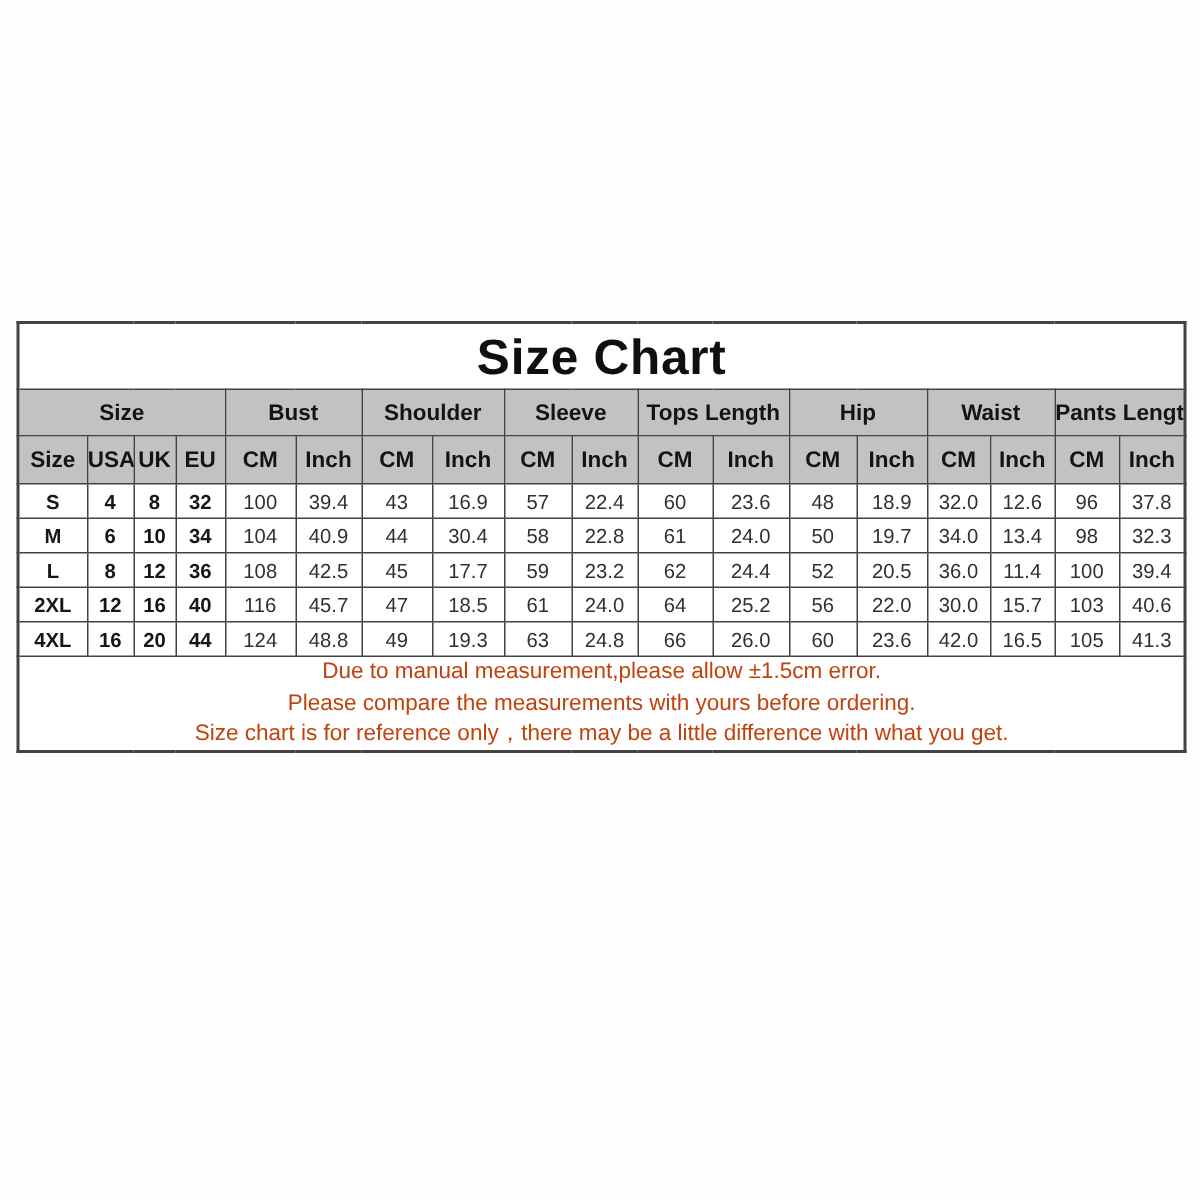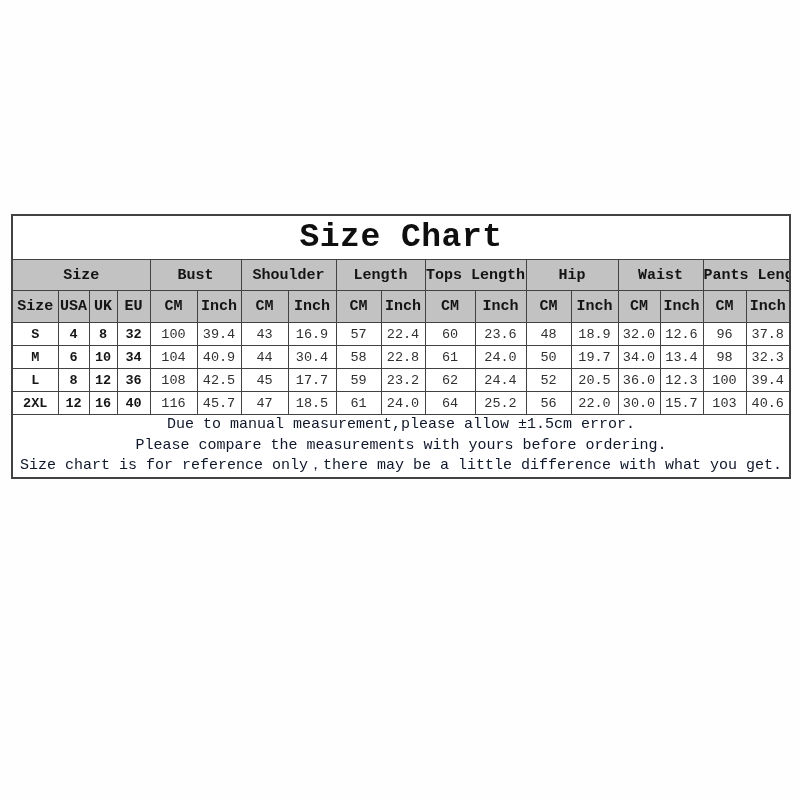--- a/index.html
+++ b/index.html
@@ -17,21 +17,20 @@
   }
   table.size-chart {
     position: absolute;
     left: 11px;
     top: 214px;
     width: 779px;
     border-collapse: collapse;
     table-layout: fixed;
     background: #ffffff;
     border: 2px solid var(--border-color, #424242);
-    font-family: Liberation Mono, monospace;
   }
   table.size-chart td,
   table.size-chart th {
     border: 1px solid var(--border-color, #424242);
     text-align: center;
     vertical-align: middle;
     padding: 0;
     overflow: hidden;
     white-space: nowrap;
   }
@@ -67,21 +66,21 @@
     color: #161616;
   }
   td.notes-cell {
     text-align: left;
     padding: 7px 10px 9px 10px;
     white-space: normal;
   }
   .note-line {
     font-size: 15px;
     line-height: 20.5px;
-    color: #0f172a;
+    color: #c2410c;
   }
 </style>
 </head>
 <body>
 
 <div class="page">
   <table class="size-chart">
     <colgroup>
         <col style="width: 46px;">
         <col style="width: 31px;">
@@ -103,21 +102,21 @@
         <col style="width: 44px;">
       </colgroup>
     <thead>
       <tr>
         <td class="title-cell" colspan="18">Size Chart</td>
       </tr>
       <tr>
           <th class="group-th" colspan="4">Size</th>
           <th class="group-th" colspan="2">Bust</th>
           <th class="group-th" colspan="2">Shoulder</th>
-          <th class="group-th" colspan="2">Length</th>
+          <th class="group-th" colspan="2">Sleeve</th>
           <th class="group-th" colspan="2">Tops Length</th>
           <th class="group-th" colspan="2">Hip</th>
           <th class="group-th" colspan="2">Waist</th>
           <th class="group-th" colspan="2">Pants Length</th>
         </tr>
       <tr>
           <th class="sub-th">Size</th>
           <th class="sub-th">USA</th>
           <th class="sub-th">UK</th>
           <th class="sub-th">EU</th>
@@ -187,21 +186,21 @@
           <td>42.5</td>
           <td>45</td>
           <td>17.7</td>
           <td>59</td>
           <td>23.2</td>
           <td>62</td>
           <td>24.4</td>
           <td>52</td>
           <td>20.5</td>
           <td>36.0</td>
-          <td>12.3</td>
+          <td>11.4</td>
           <td>100</td>
           <td>39.4</td>
         </tr>
         <tr class="data-row">
           <td class="b">2XL</td>
           <td class="b">12</td>
           <td class="b">16</td>
           <td class="b">40</td>
           <td>116</td>
           <td>45.7</td>
@@ -211,20 +210,40 @@
           <td>24.0</td>
           <td>64</td>
           <td>25.2</td>
           <td>56</td>
           <td>22.0</td>
           <td>30.0</td>
           <td>15.7</td>
           <td>103</td>
           <td>40.6</td>
         </tr>
+        <tr class="data-row">
+          <td class="b">4XL</td>
+          <td class="b">16</td>
+          <td class="b">20</td>
+          <td class="b">44</td>
+          <td>124</td>
+          <td>48.8</td>
+          <td>49</td>
+          <td>19.3</td>
+          <td>63</td>
+          <td>24.8</td>
+          <td>66</td>
+          <td>26.0</td>
+          <td>60</td>
+          <td>23.6</td>
+          <td>42.0</td>
+          <td>16.5</td>
+          <td>105</td>
+          <td>41.3</td>
+        </tr>
       </tbody>
     <tfoot>
       <tr>
         <td class="notes-cell" colspan="18">
             <div class="note-line">Due to manual measurement,please allow ±1.5cm error.</div>
             <div class="note-line">Please compare the measurements with yours before ordering.</div>
             <div class="note-line">Size chart is for reference only，there may be a little difference with what you get.</div>
           </td>
       </tr>
     </tfoot>

